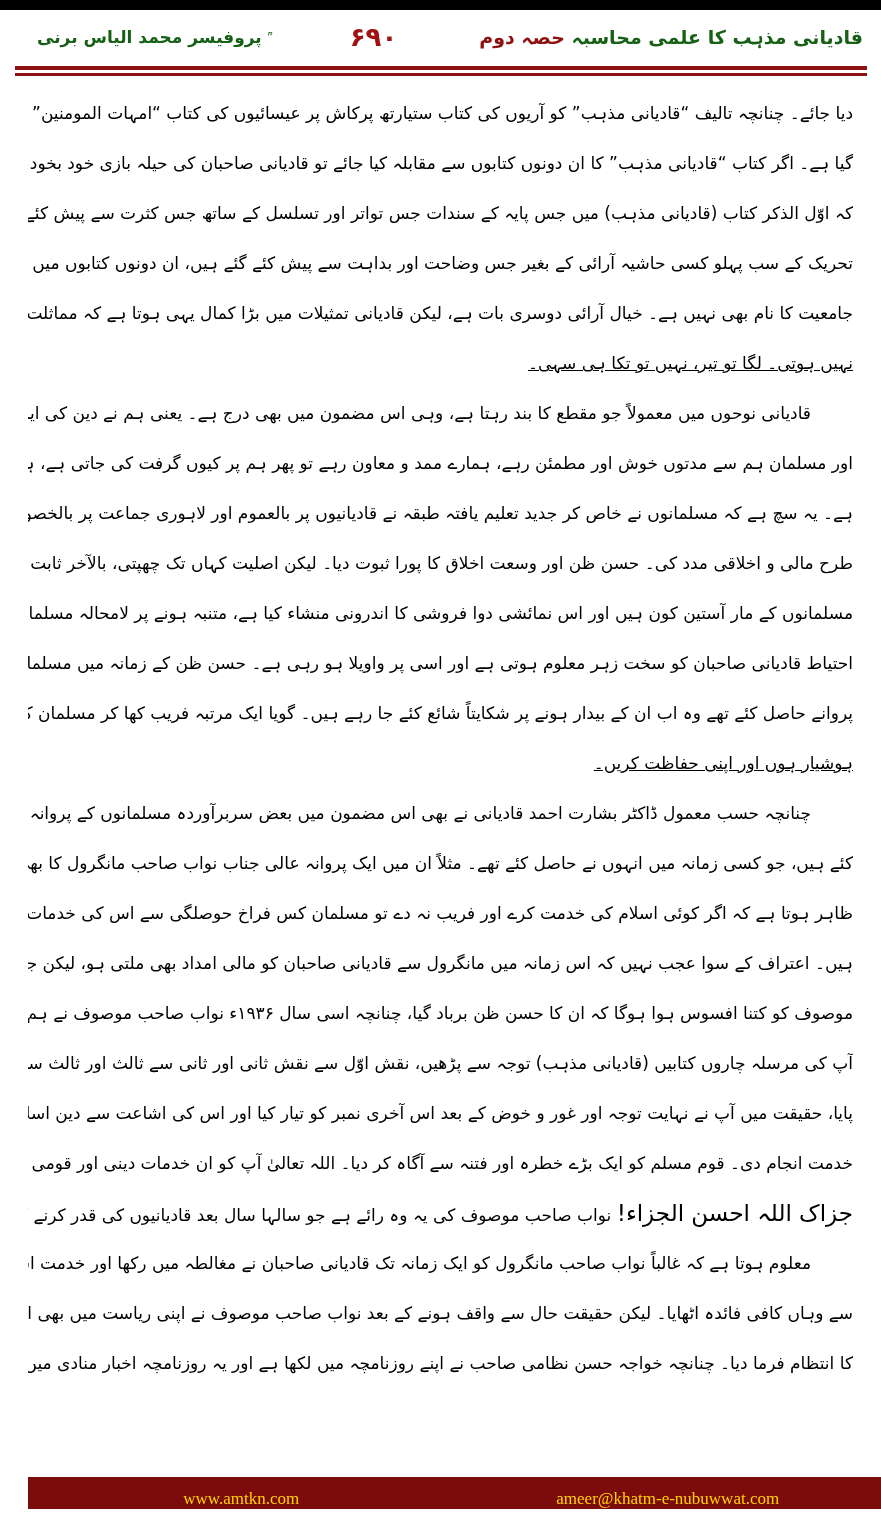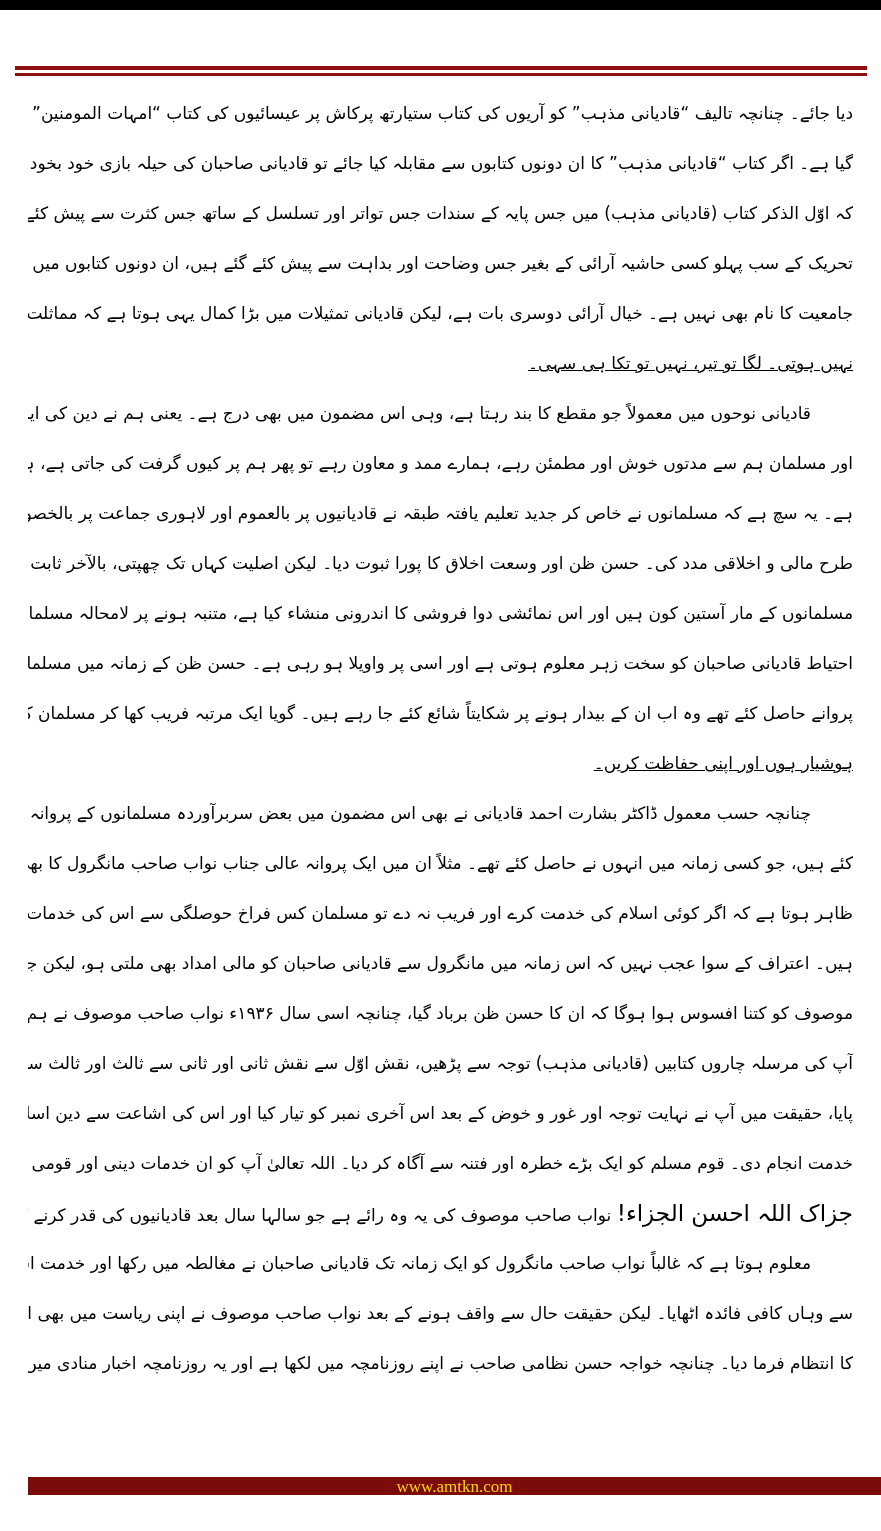--- a/index.html
+++ b/index.html
@@ -87,38 +87,49 @@
   .line.indent { padding-right: 42px; }
   .bold-naskh {
     font-weight: normal;
     font-size: 23px;
   }
   .footer-bar {
     position: absolute;
     top: 1477px;
     left: 28px;
     right: 0;
-    height: 18px;
+    height: 32px;
     background: #7c0b0b;
     display: flex;
-    align-items: flex-start;
+    align-items: flex-end;
     direction: ltr;
     font-family: "Liberation Serif", serif;
     font-size: 17px;
     color: #ffd400;
   }
   .footer-item { flex: 1; text-align: center; white-space: nowrap; }
 </style>
 </head>
 <body>
 
 <div class="page">
 
   <div class="top-bar"></div>
 
+  <div class="header">
+    <div class="author">
+      <span>پروفیسر محمد الیاس برنی</span>
+      <span class="honorific">ؒ</span>
+    </div>
+    <div class="page-number">۶۹۰</div>
+    <div class="book-title-box">
+      <span class="book-title">قادیانی مذہب کا علمی محاسبہ</span>
+      <span class="book-part">حصہ دوم</span>
+    </div>
+  </div>
 
   <div class="rule-wrap">
     <div class="rule-thick"></div>
     <div class="rule-gap"></div>
     <div class="rule-thin"></div>
   </div>
 
   <div class="body-text">
 
     <div>
@@ -159,15 +170,16 @@
     <div>
       <div class="line indent">معلوم ہوتا ہے کہ غالباً نواب صاحب مانگرول کو ایک زمانہ تک قادیانی صاحبان نے مغالطہ میں رکھا اور خدمت اسلام کے نام</div>
       <div class="line">سے وہاں کافی فائدہ اٹھایا۔ لیکن حقیقت حال سے واقف ہونے کے بعد نواب صاحب موصوف نے اپنی ریاست میں بھی انسداد اور تدارک</div>
       <div class="line">کا انتظام فرما دیا۔ چنانچہ خواجہ حسن نظامی صاحب نے اپنے روزنامچہ میں لکھا ہے اور یہ روزنامچہ اخبار منادی میں بتاریخ ۳۰؍ اکتوبر ۱۹۳۶ء</div>
     </div>
 
   </div>
 
   <div class="footer-bar">
     <div class="footer-item">www.amtkn.com</div>
+    <div class="footer-item">ameer@khatm-e-nubuwwat.com</div>
   </div>
 
 </div>
 
 </body></html>

